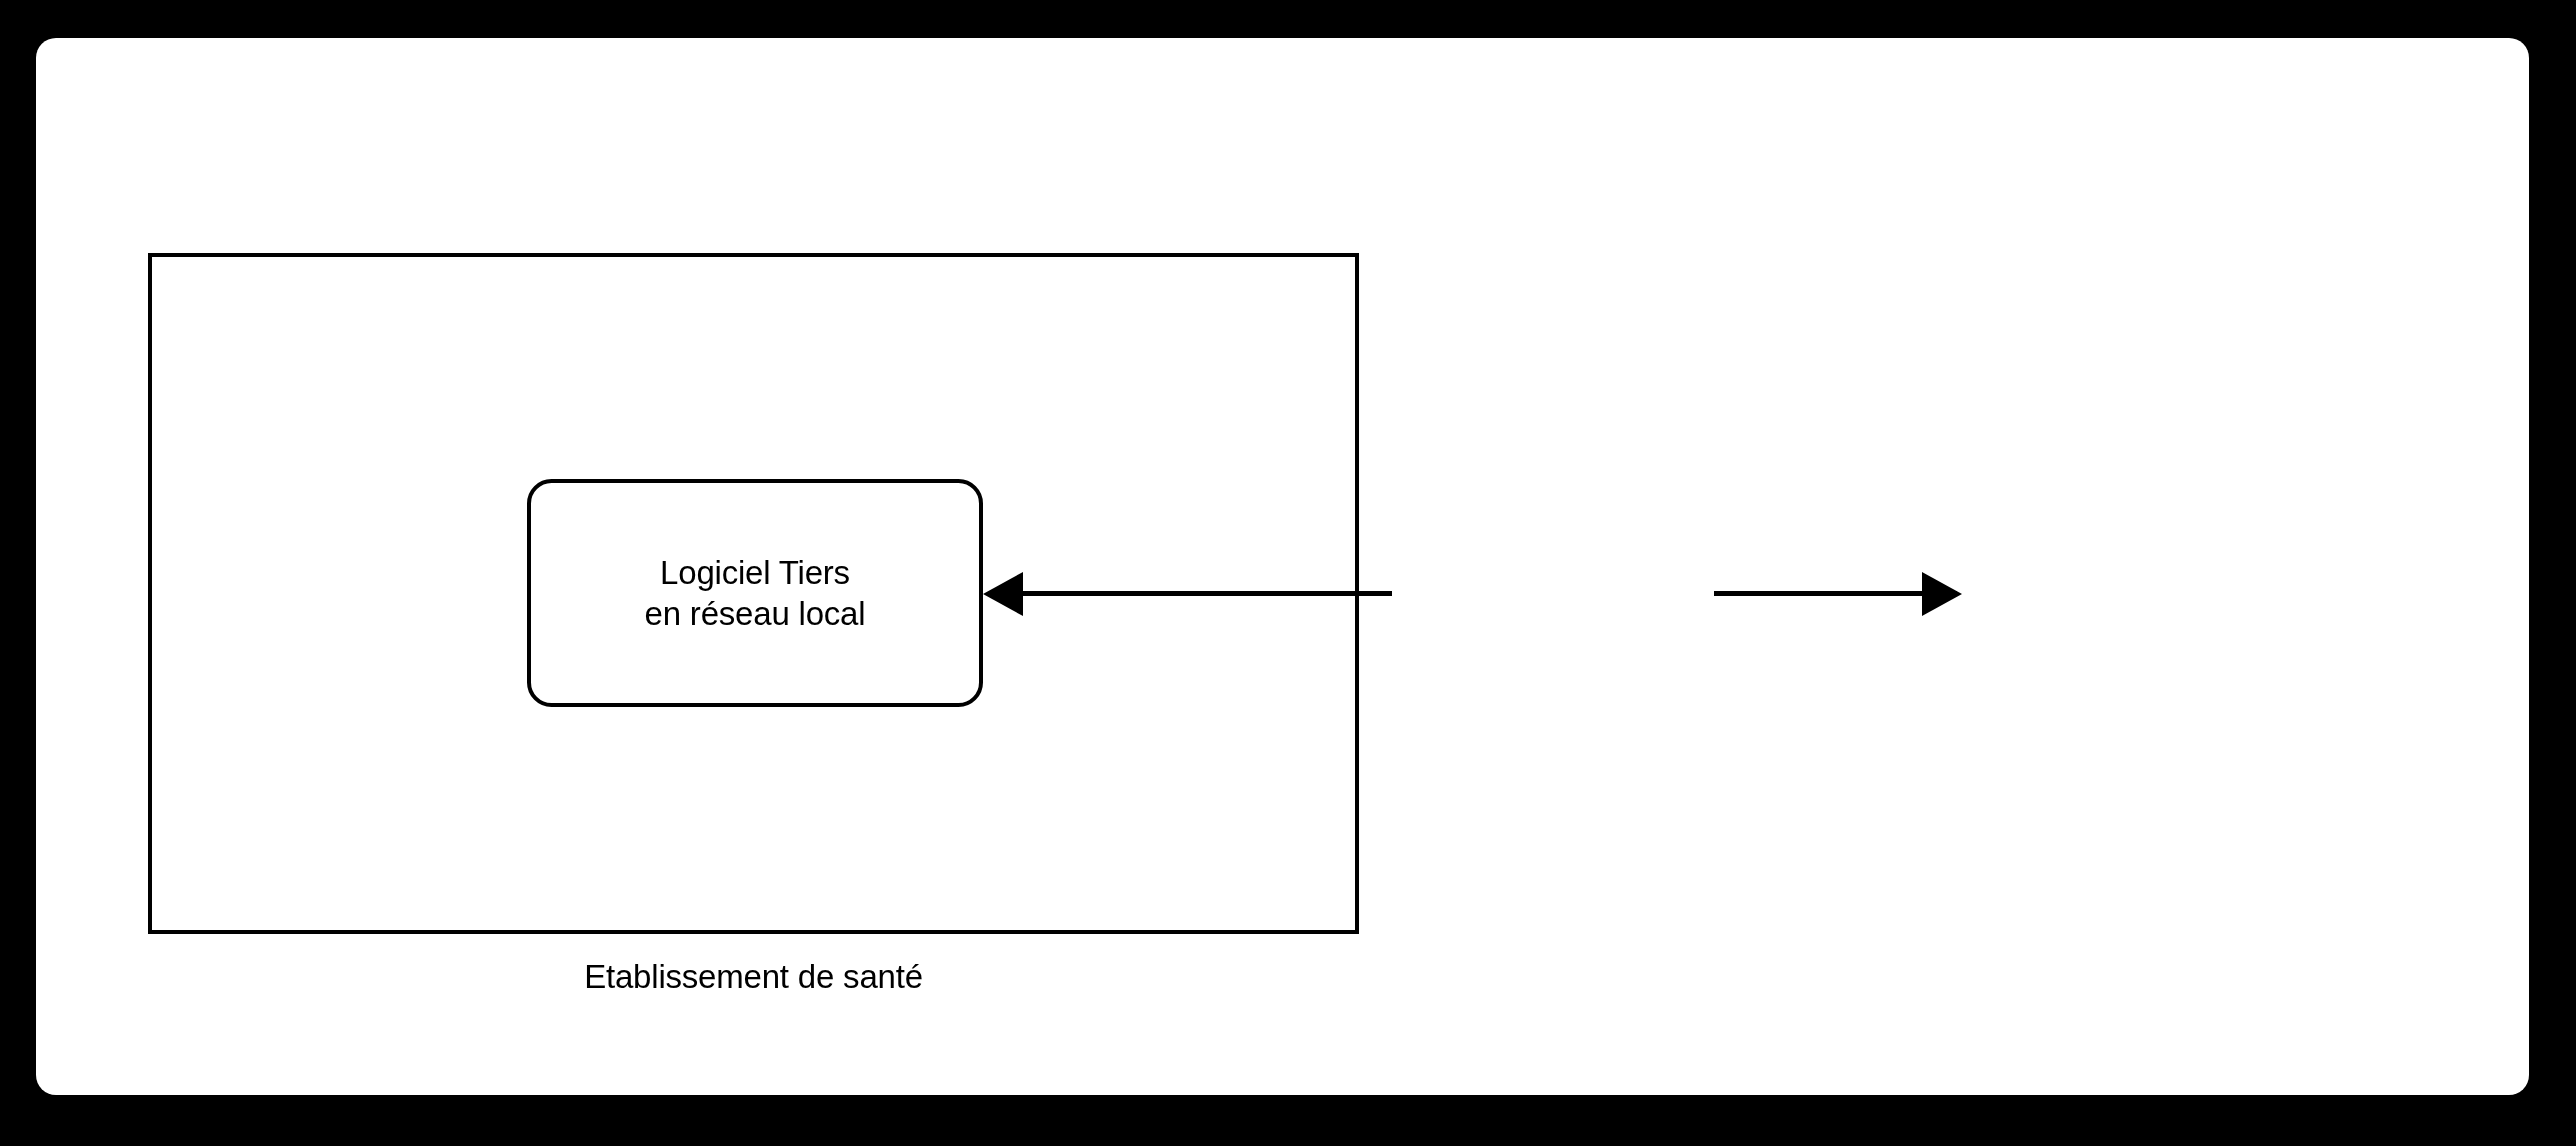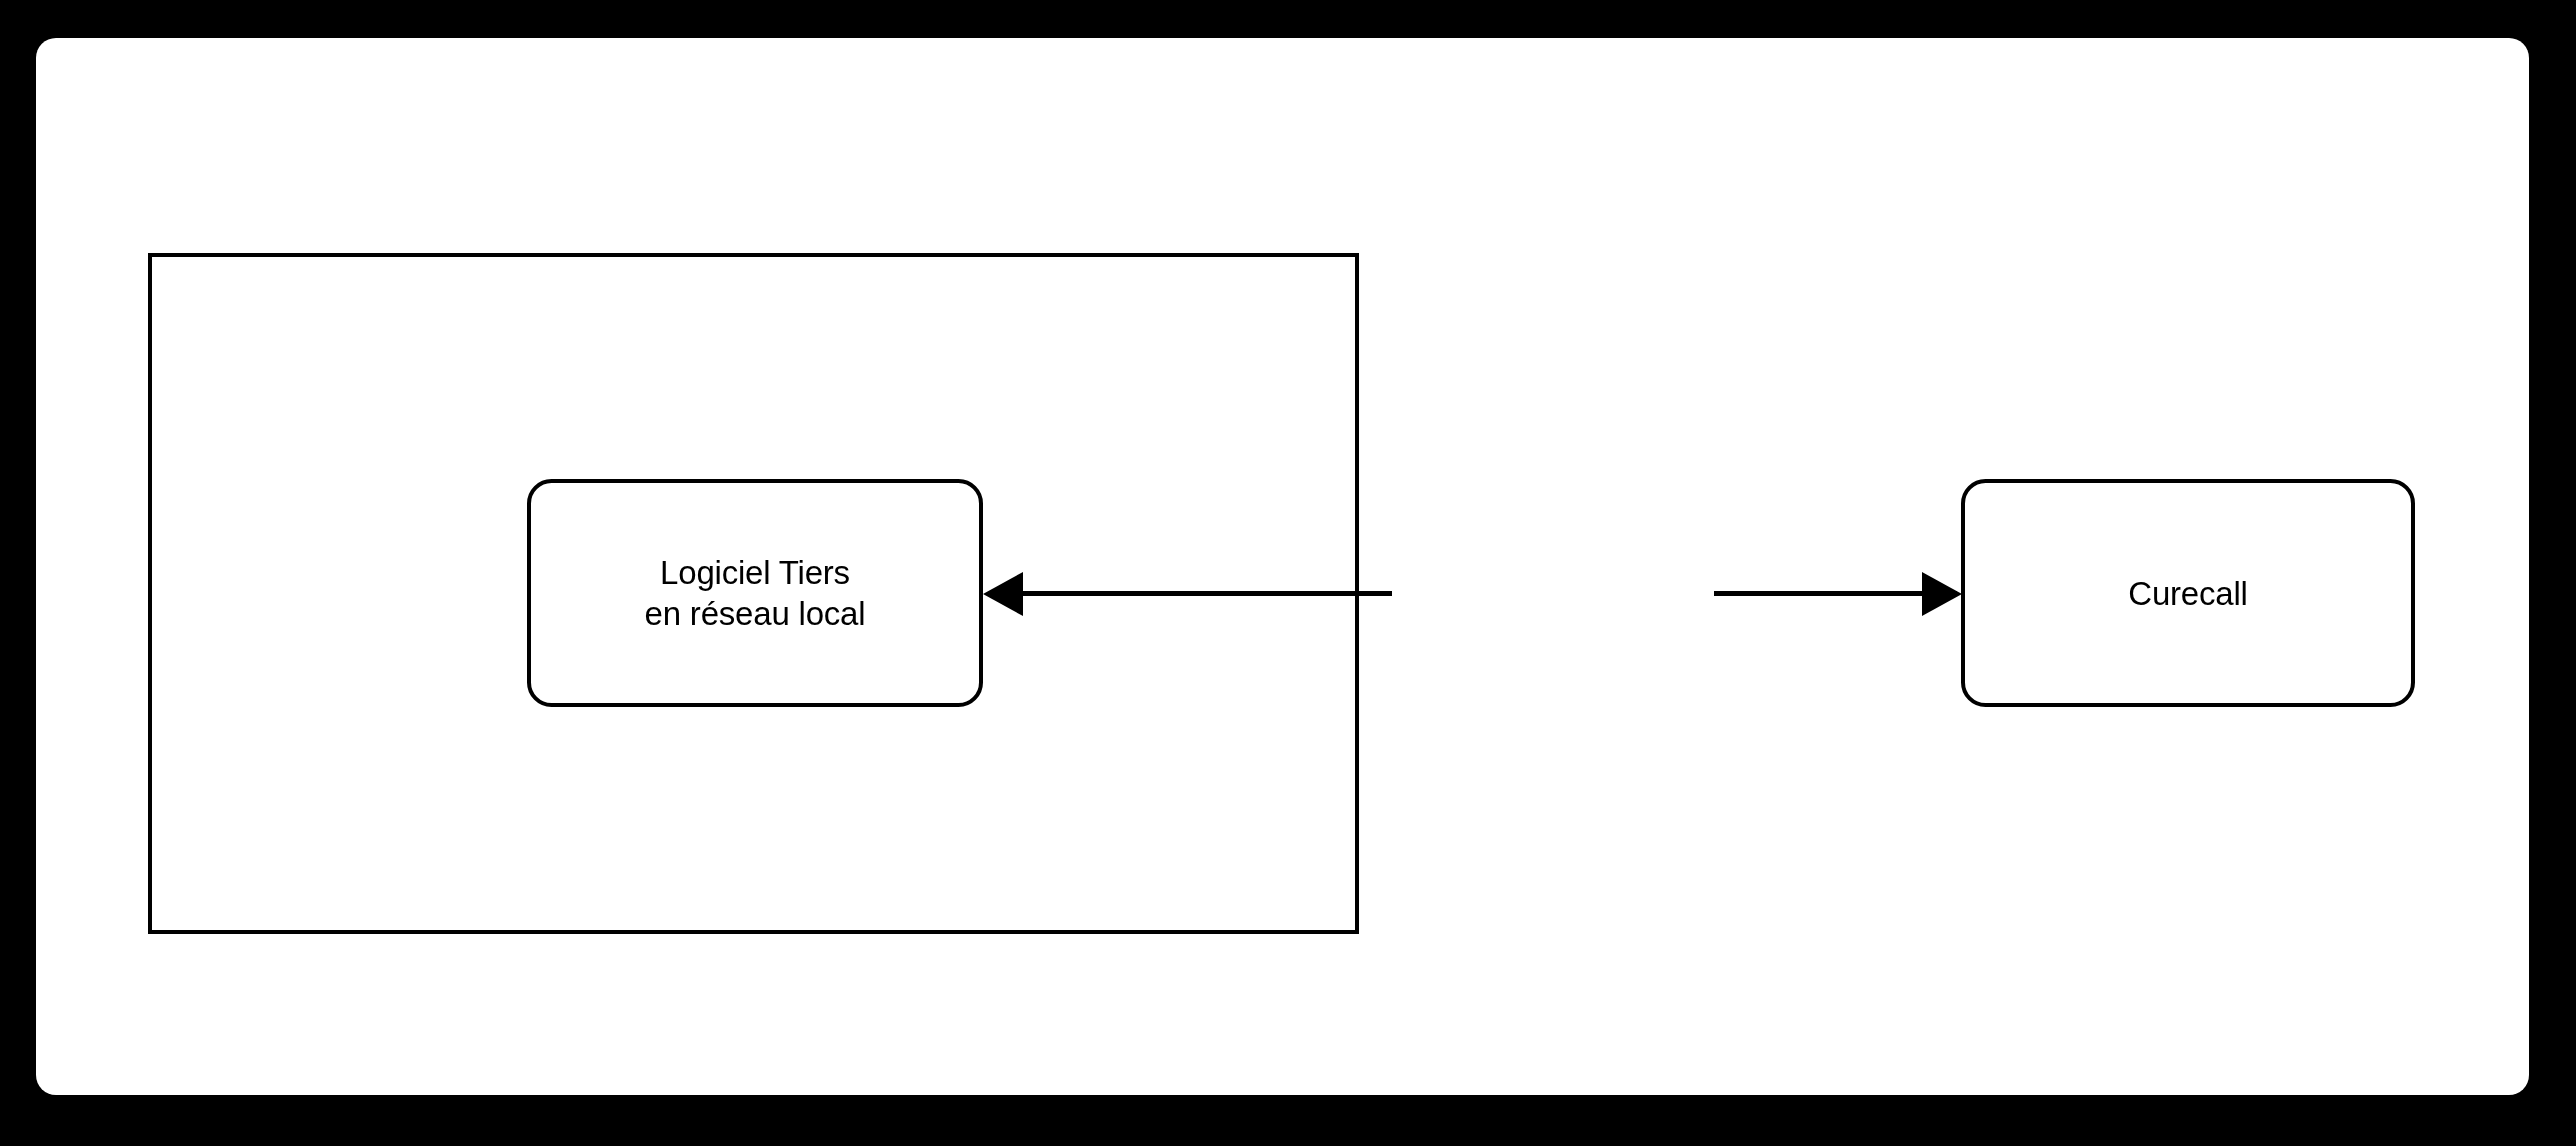--- a/index.html
+++ b/index.html
@@ -143,26 +143,24 @@
 
   <div class="panel">
 
     <div class="group-box"></div>
 
     <div class="node" id="node-tiers">
       <span class="node-label">Logiciel Tiers
 en réseau local</span>
     </div>
 
-    <div class="node" id="node-curecall">
-      <span class="node-label">Curecall</span>
-    </div>
 
     <div class="conn-line" id="line-left"></div>
     <div class="conn-line" id="line-right"></div>
     <div class="arrowhead" id="arrow-left"></div>
     <div class="arrowhead" id="arrow-right"></div>
 
 
+    <div class="group-caption">Etablissement de santé</div>
 
   </div>
 </div>
 
 
 </body></html>

